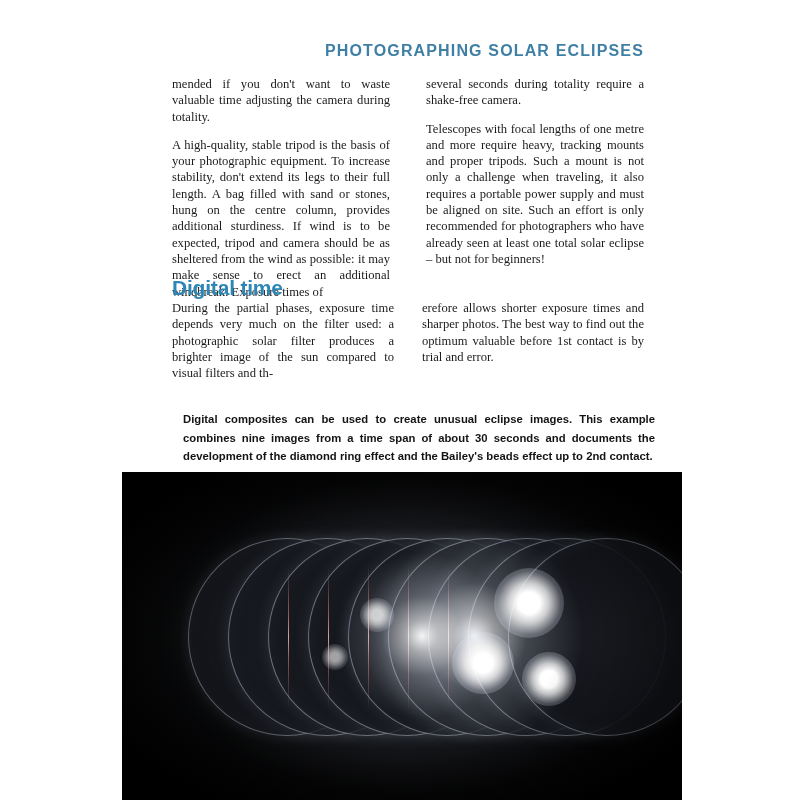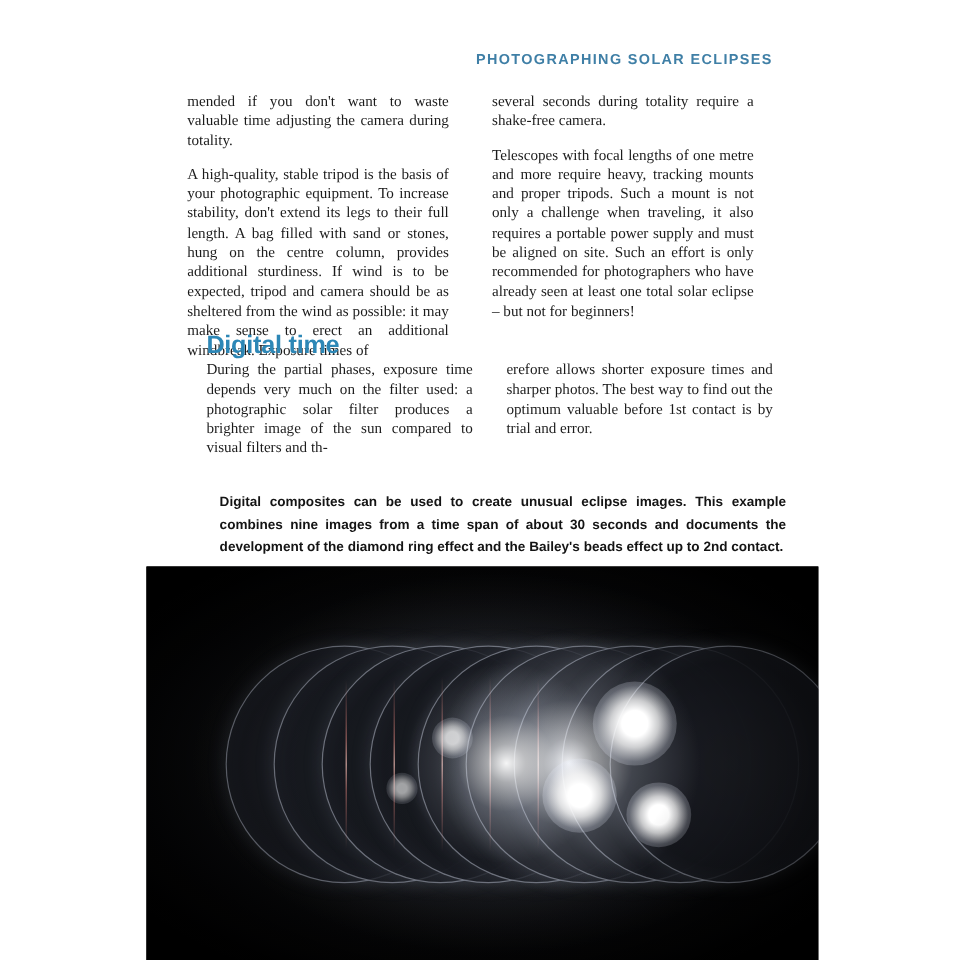--- a/index.html
+++ b/index.html
@@ -20,33 +20,33 @@
     height: 800px;
     background: #ffffff;
   }
 
   
   .running-head {
     position: absolute;
     top: 42px;
     right: 156px;
     font-family: "Liberation Sans", sans-serif;
-    font-size: 12px;
+    font-size: 16px;
     letter-spacing: 1.15px;
     font-weight: 700;
     color: #3f7fa6;
     text-transform: uppercase;
     white-space: nowrap;
   }
 
   
   .columns {
     position: absolute;
     top: 76px;
-    left: 156px;
+    left: 172px;
     width: 472px;
     display: flex;
     gap: 36px;
   }
   .col {
     width: 222px;
   }
   .col p {
     margin: 0;
     font-size: 12.6px;

